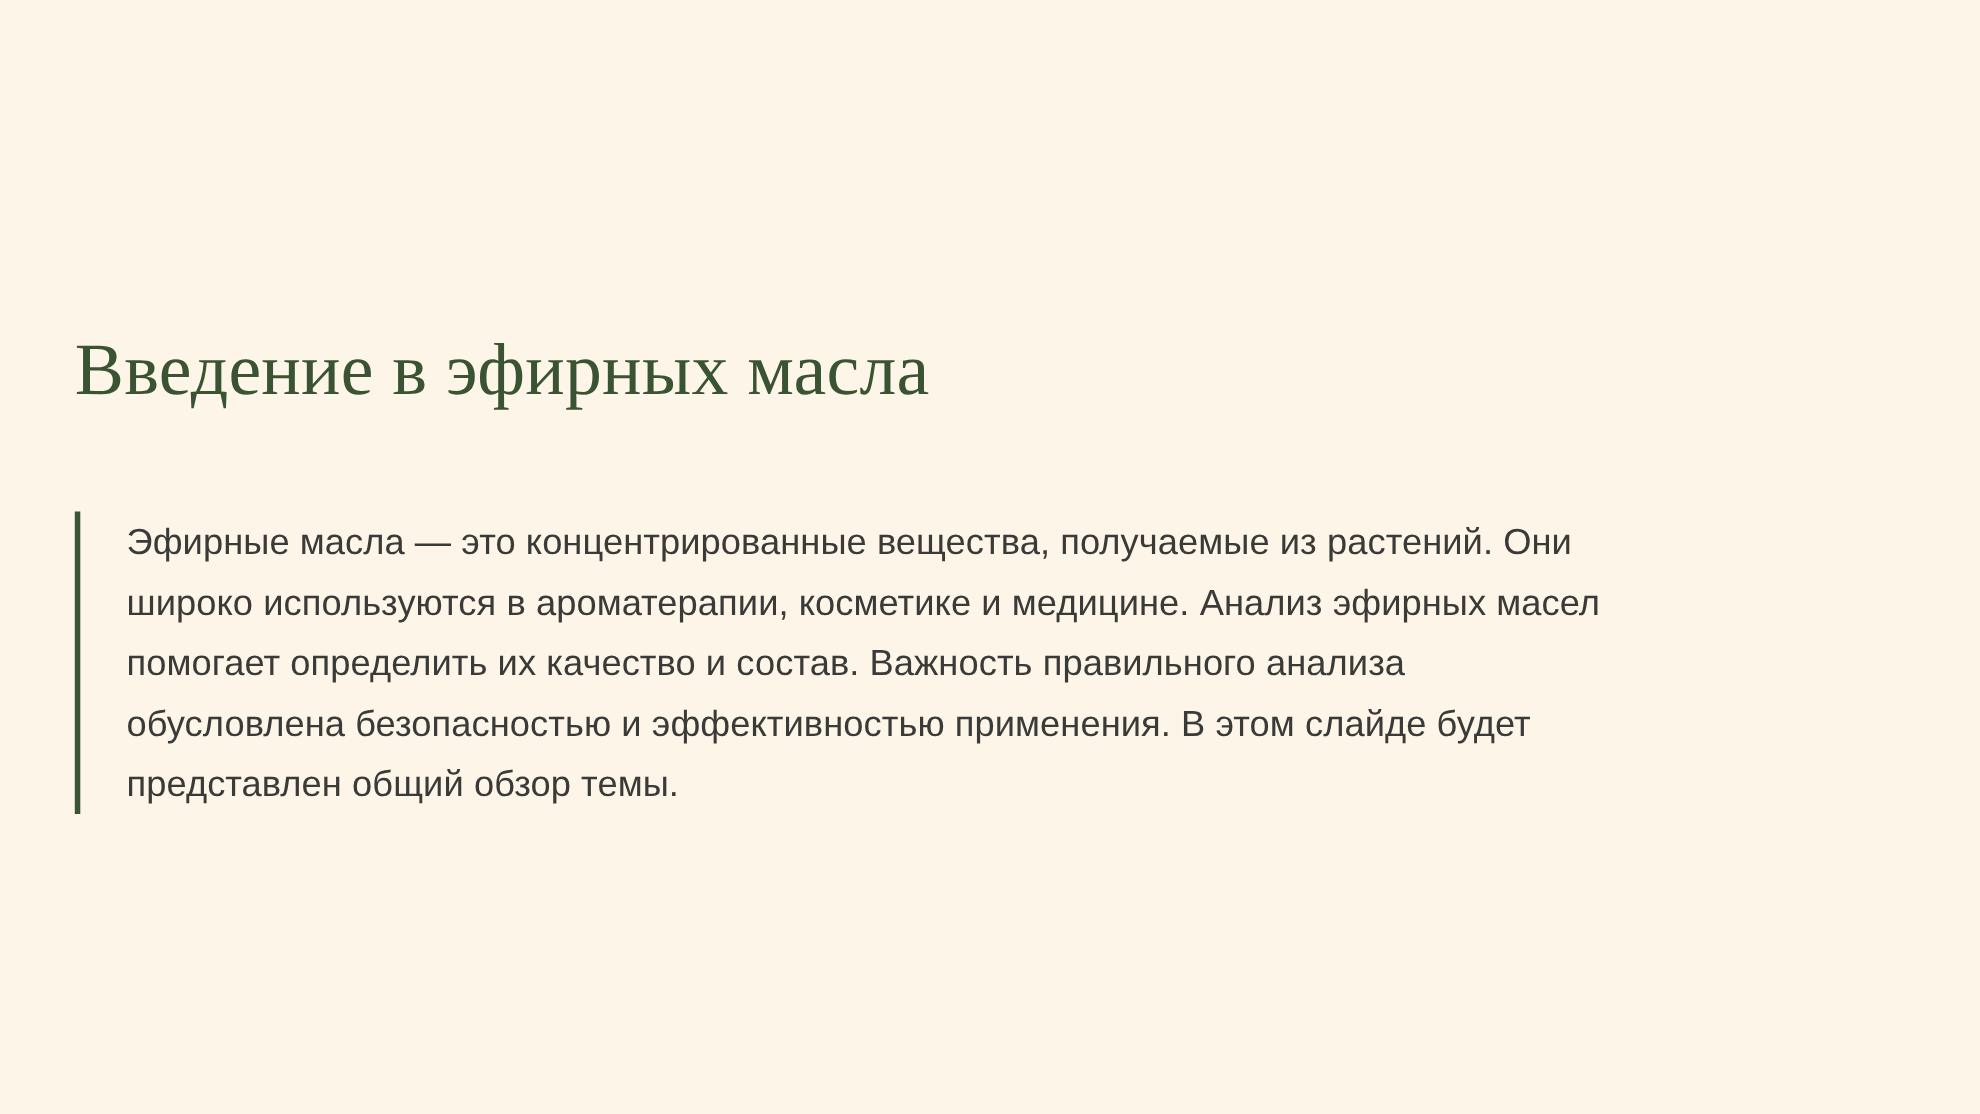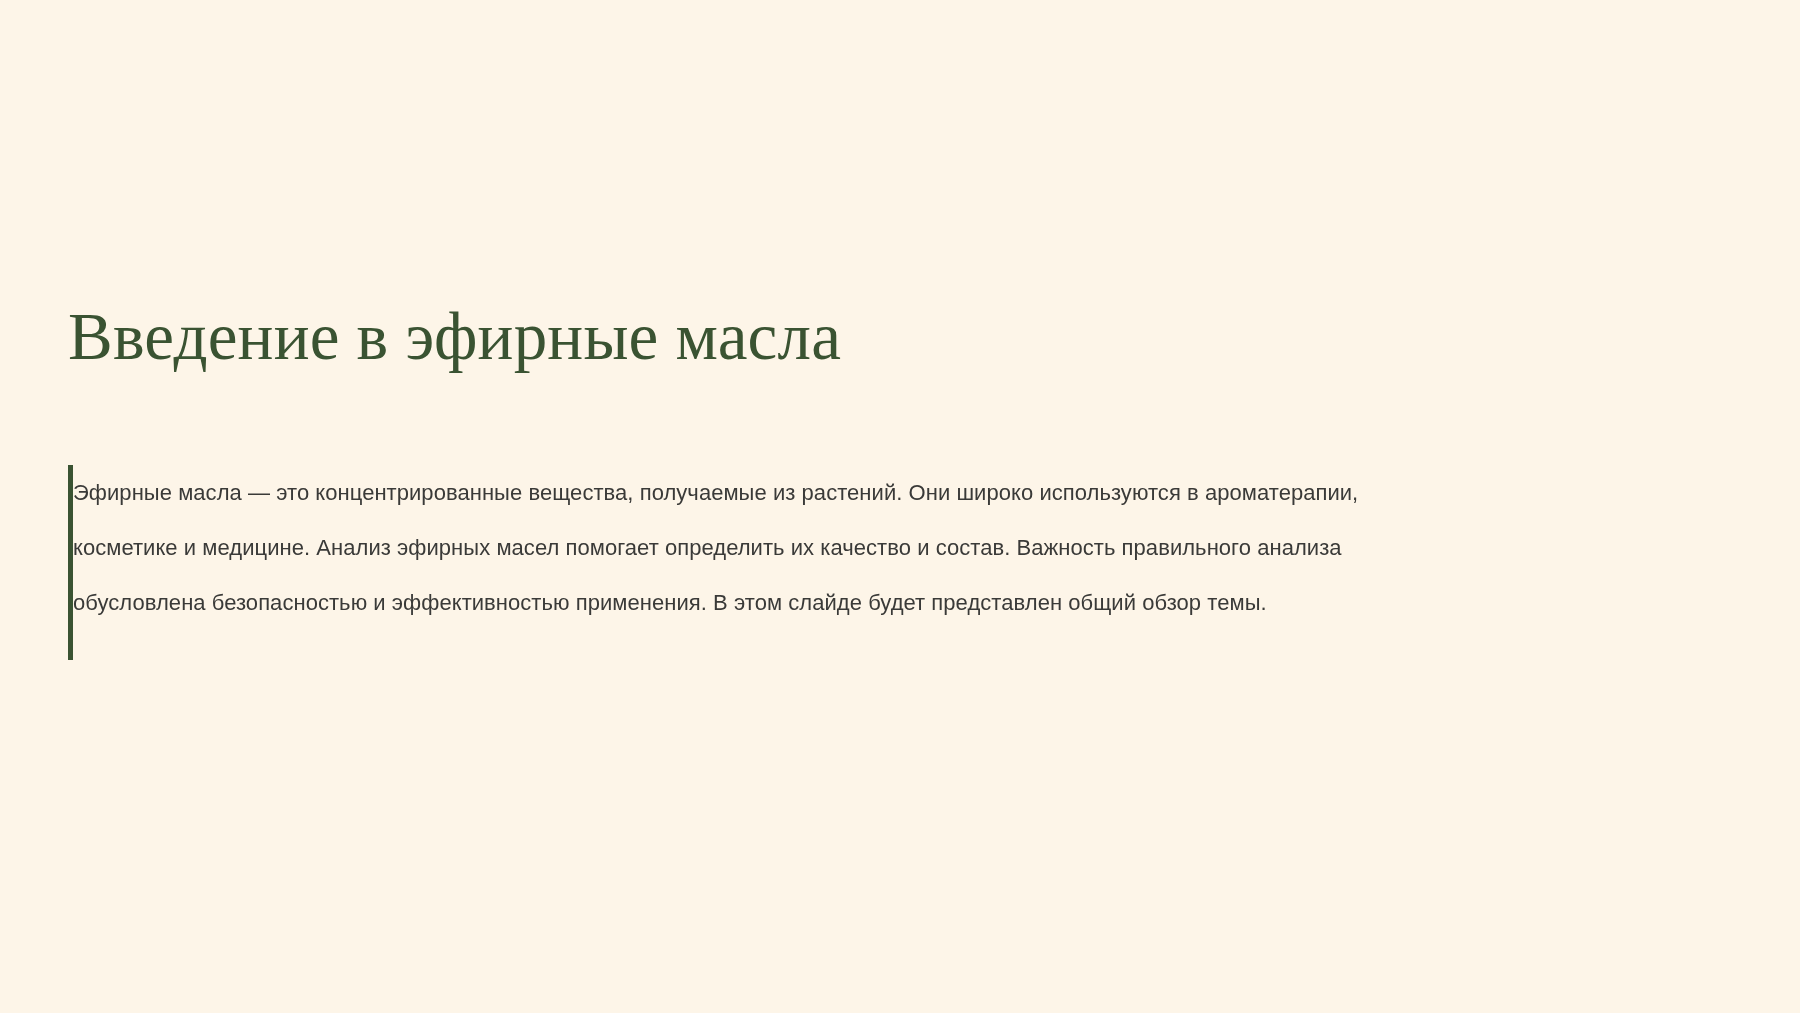--- a/index.html
+++ b/index.html
@@ -55,34 +55,35 @@
     flex: 0 0 auto;
     width: 5px;
     min-height: 195px;
     background: #3a5332;
     border-radius: 0;
   }
 
   .body-text {
     flex: 1 1 auto;
     margin: 0;
+    padding-left: 42px;
     font-family: "Liberation Sans", "DejaVu Sans", sans-serif;
     font-weight: 400;
-    font-size: 22px;
+    font-size: 33px;
     line-height: 55px;
     color: #3a3a38;
     text-align: left;
     letter-spacing: 0.05px;
   }
 </style>
 </head>
 <body>
 
 <div class="slide">
 
-  <h1 class="slide-title">Введение в эфирные масла</h1>
+  <h1 class="slide-title">Введение в эфирных масла</h1>
 
   <div class="body-block">
     <div class="accent-bar"></div>
     <p class="body-text">Эфирные масла — это концентрированные вещества, получаемые из растений. Они широко используются в ароматерапии, косметике и медицине. Анализ эфирных масел помогает определить их качество и состав. Важность правильного анализа обусловлена безопасностью и эффективностью применения. В этом слайде будет представлен общий обзор темы.</p>
   </div>
 
 </div>
 
 </body></html>

